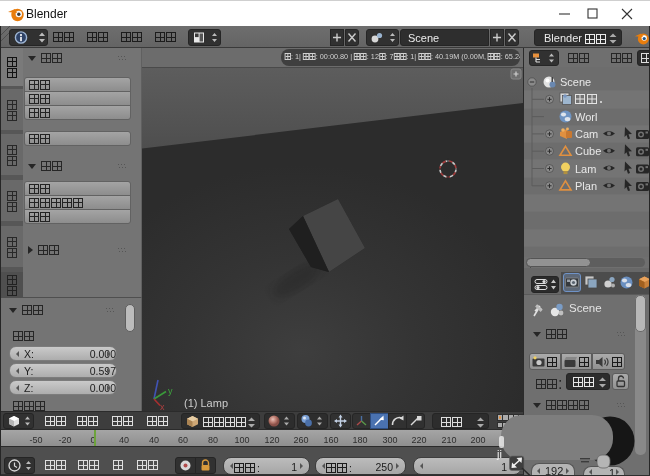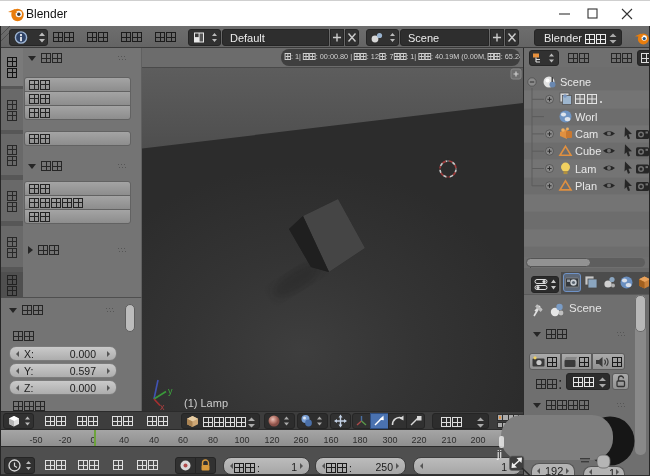--- a/index.html
+++ b/index.html
@@ -30,21 +30,21 @@
 .tab.act{background:#7a7a7a;color:#121212}
 .tab .vt{position:absolute;left:50%;top:50%;transform:translate(-50%,-50%) rotate(-90deg)}
 .btn{position:absolute;left:24px;width:107px;background:linear-gradient(#a4a4a4,#8d8d8d);border:1px solid #626262;color:#232323}
 .btn .row{padding-left:4px;height:100%}
 .phead{position:absolute;color:#262626}
 .dots{position:absolute;width:9px;height:4px;background:repeating-linear-gradient(90deg,#565656 0 1px,transparent 1px 3px),repeating-linear-gradient(90deg,#565656 0 1px,transparent 1px 3px);background-size:100% 1px;background-position:0 0,1px 3px;background-repeat:repeat-x}
 
 #oppanel{left:0;top:297px;width:142px;height:114px;background:#747474;border-top:1px solid #4f4f4f;border-right:1px solid #606060}
 .slider{position:absolute;left:9px;width:108px;height:15px;border-radius:7px;background:linear-gradient(#cacaca,#adadad);border:1px solid #7c7c7c;color:#1c1c1c;font-size:10.5px}
 .slider .lv{position:absolute;left:14px;top:1px}
-.slider .rv{position:absolute;right:20px;top:1px}
+.slider .rv{position:absolute;right:0;top:1px}
 .sarr{position:absolute;top:4px;width:0;height:0;border:3px solid transparent}
 
 #vp{left:142px;top:67px;width:381px;height:344px;background:#646464;border-top:1px solid #4a4a4a;overflow:hidden}
 
 #hdr3d{left:0;top:411px;width:523px;height:18px;background:#3d3d3d;border-top:1px solid #2b2b2b}
 
 #ruler{left:0;top:429px;width:523px;height:17px;background:linear-gradient(#a5a5a5,#8f8f8f);border-top:1px solid #2b2b2b;color:#2e2e2e}
 .rnum{position:absolute;top:5px;font-size:9px;transform:translateX(-50%)}
 
 #thdr{left:0;top:446px;width:523px;height:30px;background:#4f4f4f;border-top:1px solid #2b2b2b}
@@ -97,23 +97,20 @@
         <i class="zh"></i>
         <i class="zh"></i>
       </div>
     <div class="dbtn" style="left:188px;top:3px;width:33px;height:17px">
       <svg width="31" height="15" viewBox="0 0 31 15">
           <rect x="5" y="2.5" width="10" height="10" fill="#e8e8e8"></rect>
           <rect x="6" y="3.5" width="3.6" height="3.6" fill="#3a3a3a"></rect>
           <rect x="10.6" y="3.5" width="3.4" height="8" fill="#555"></rect>
           <path d="M23 6 L25.5 3 L28 6 Z M23 9 L25.5 12 L28 9 Z" fill="#bbb"></path>
         </svg>
-    </div>
-    <div class="dbtn" style="left:222px;top:3px;width:107px;height:17px;border-radius:3px 0 0 3px;background:#2e2e2e">
-      <div style="position:absolute;left:7px;top:2px;color:#ececec;font-size:11px">Default</div>
     </div>
     <div class="dbtn" style="left:330px;top:3px;width:14px;height:17px;border-radius:0">
       <svg width="12" height="15" viewBox="0 0 12 15" stroke="#ccc" stroke-width="1.4">
           <path d="M6 3.5 V11.5 M2 7.5 H10"></path>
         </svg>
     </div>
     <div class="dbtn" style="left:345px;top:3px;width:14px;height:17px;border-radius:0 3px 3px 0">
       <svg width="12" height="15" viewBox="0 0 12 15" stroke="#ccc" stroke-width="1.4">
           <path d="M2.5 3.5 L9.5 11.5 M9.5 3.5 L2.5 11.5"></path>
         </svg>

